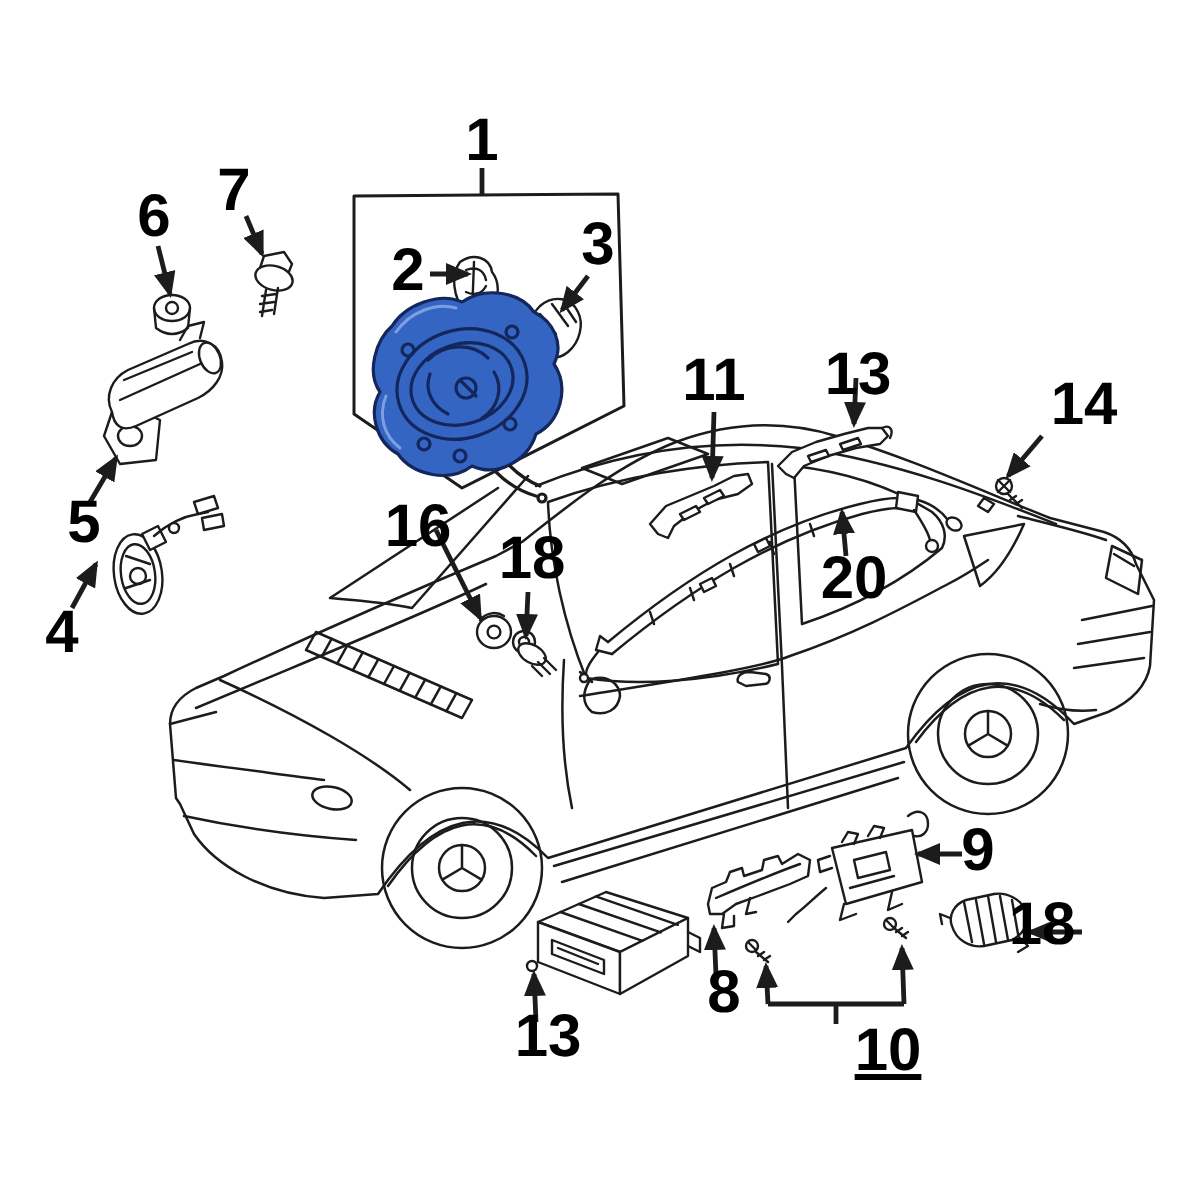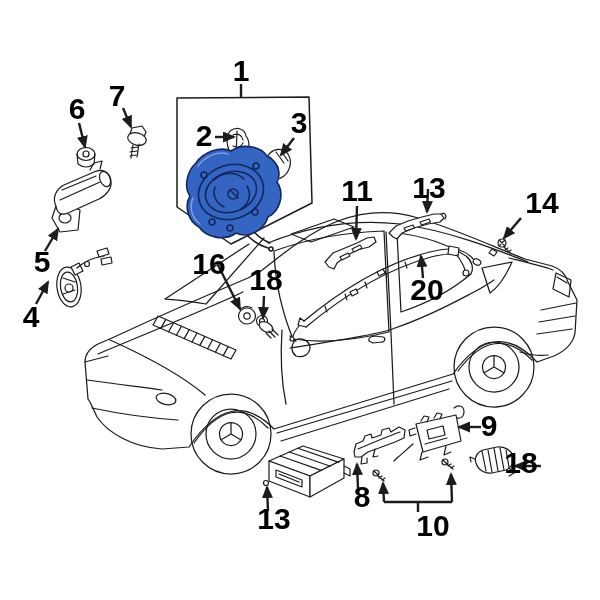--- a/index.html
+++ b/index.html
@@ -261,21 +261,21 @@
 <div id="label-layer" style="position:absolute;left:0;top:0;width:600px;height:600px;">
       <div class="plabel" style="left: 241px; top: 71px;">1</div>
       <div class="plabel" style="left: 204px; top: 136px;">2</div>
       <div class="plabel" style="left: 299px; top: 123px;">3</div>
       <div class="plabel" style="left: 31px; top: 317px;">4</div>
       <div class="plabel" style="left: 42px; top: 262px;">5</div>
       <div class="plabel" style="left: 77px; top: 109px;">6</div>
       <div class="plabel" style="left: 117px; top: 96px;">7</div>
       <div class="plabel" style="left: 362px; top: 497px;">8</div>
       <div class="plabel" style="left: 489px; top: 426px;">9</div>
-      <div class="plabel" style="left: 433px; top: 526px;">10</div>
+      <div class="plabel" style="left: 444px; top: 526px; text-decoration: underline;">10</div>
       <div class="plabel" style="left: 427px; top: 290px;">20</div>
       <div class="plabel" style="left: 357px; top: 191px;">11</div>
       <div class="plabel" style="left: 429px; top: 188px;">13</div>
       <div class="plabel" style="left: 542px; top: 203px;">14</div>
       <div class="plabel" style="left: 266px; top: 280px;">18</div>
       <div class="plabel" style="left: 209px; top: 264px; text-align: right;">16</div>
       <div class="plabel" style="left: 274px; top: 519px;">13</div>
       <div class="plabel" style="left: 521px; top: 463px;">18</div>
     </div>
 </div>

